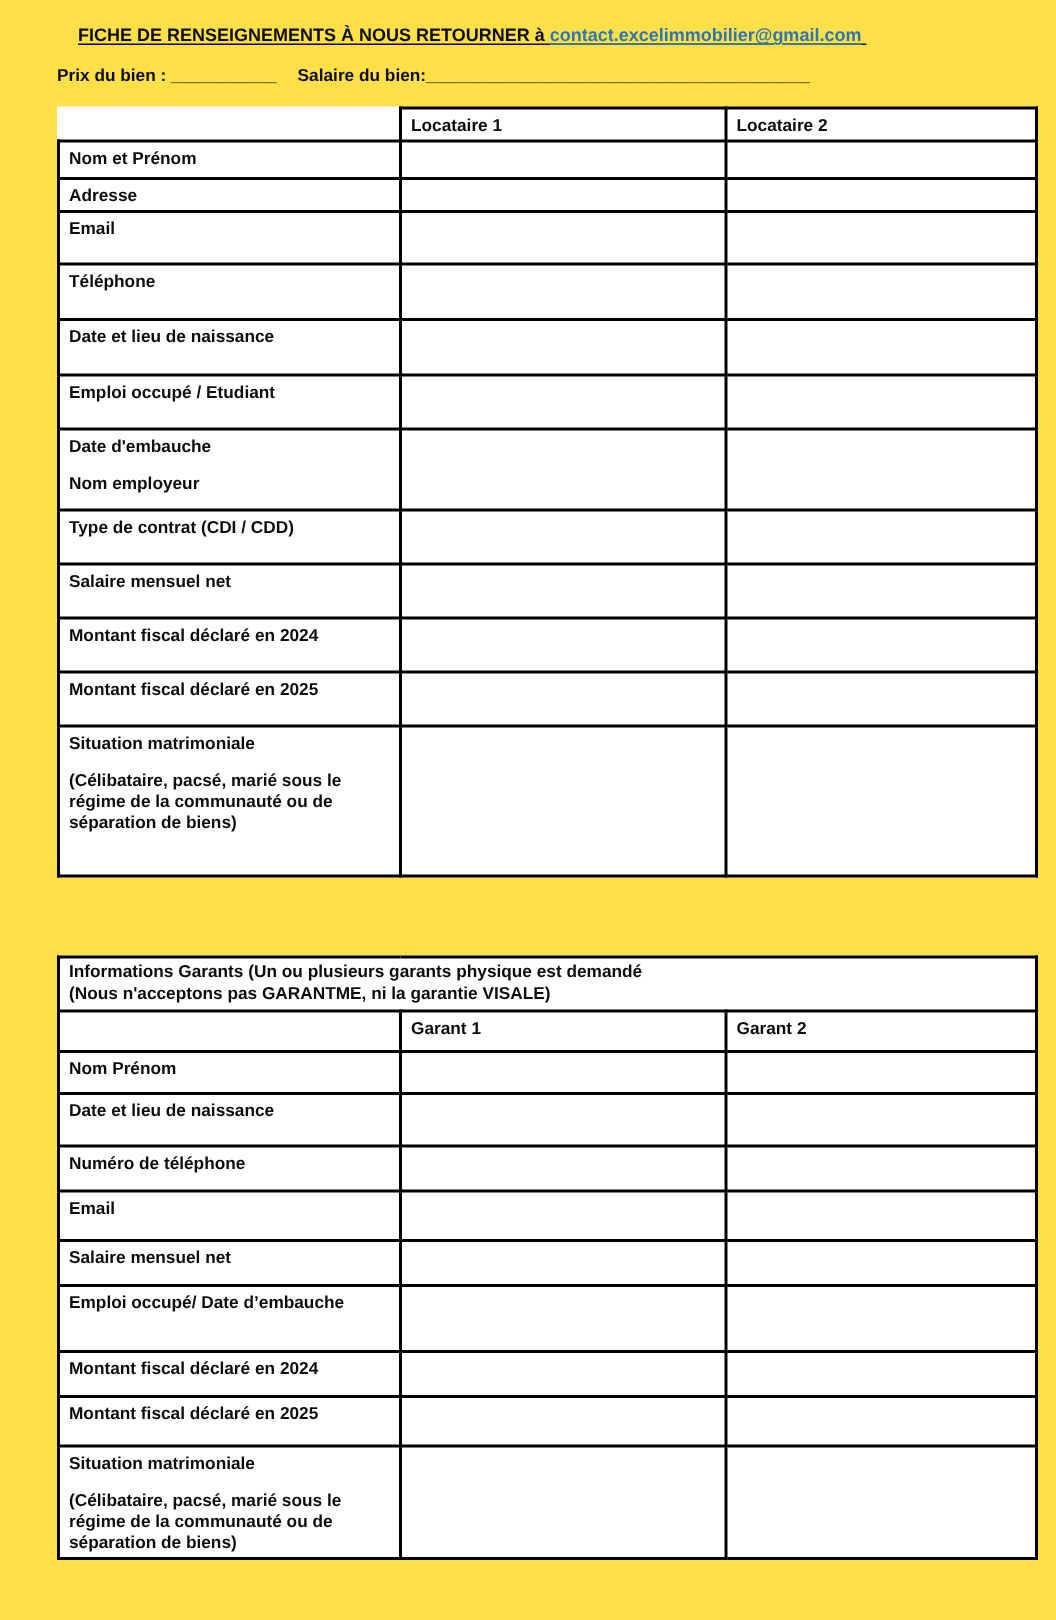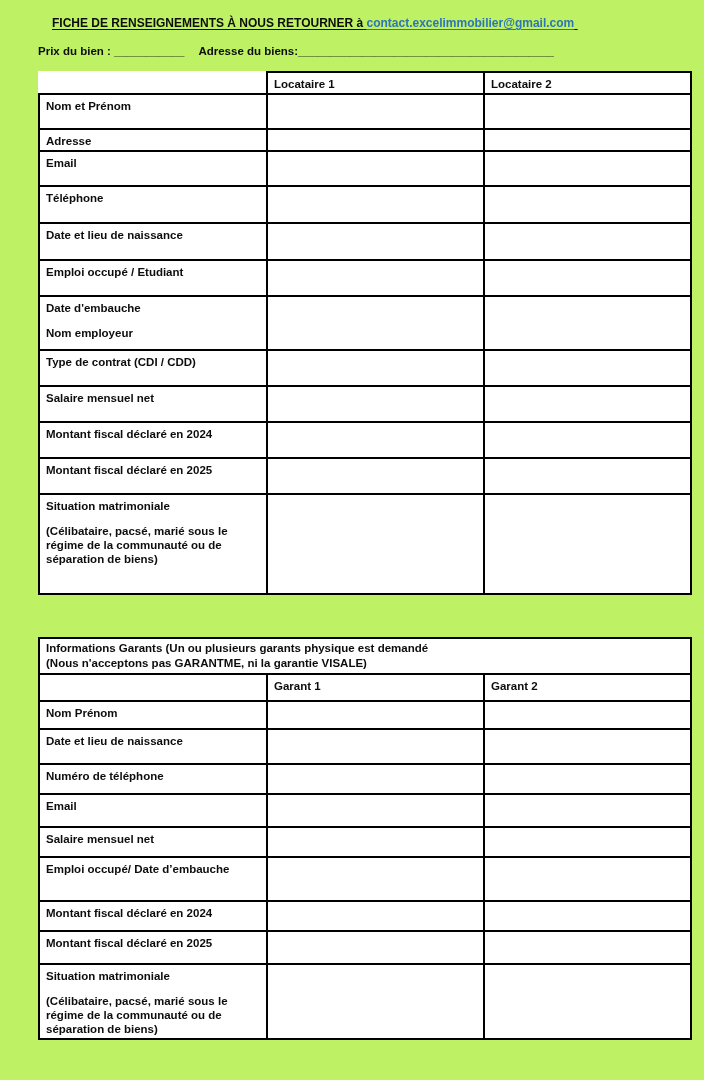--- a/index.html
+++ b/index.html
@@ -1,19 +1,19 @@
 <!DOCTYPE html>
 <html><head>
 <meta charset="utf-8">
 <style>
   html,body{margin:0;padding:0;background:#ffffff;}
   .page{
     position:relative;
     width:704px;height:1080px;
-    background:#bef264;
+    background:#fde047;
     font-family:"Liberation Sans","DejaVu Sans",sans-serif;
     font-weight:bold;
     color:#0d0d0d;
     overflow:hidden;
   }
   .title-line{
     position:absolute;left:52px;top:16px;
     font-size:12px;line-height:15px;
     text-decoration:underline;
     text-underline-offset:2px;
@@ -55,35 +55,35 @@
     line-height:15px;
   }
 </style>
 </head>
 <body>
 
 <div class="page">
 
   <div class="title-line"><span>FICHE DE RENSEIGNEMENTS À NOUS RETOURNER à</span>&nbsp;<span class="email">contact.excelimmobilier@gmail.com</span>&nbsp;</div>
 
-  <div class="meta-line"><span>Prix du bien :</span>&nbsp;<span>___________</span><span class="gap"></span><span>Adresse du biens:</span><span>________________________________________</span></div>
+  <div class="meta-line"><span>Prix du bien :</span>&nbsp;<span>___________</span><span class="gap"></span><span>Salaire du bien:</span><span>________________________________________</span></div>
 
   <table id="tenant-table">
     <colgroup>
         <col style="width:228px">
         <col style="width:217px">
         <col style="width:207px">
       </colgroup>
     <tbody>
         <tr style="height:16px">
       <td class="ghost"></td>
       <td>Locataire 1</td>
       <td>Locataire 2</td>
     </tr>
-    <tr style="height:35px">
+    <tr style="height:25px">
       <td>
             <div>Nom et Prénom</div>
           </td>
       <td></td>
       <td></td>
     </tr>
     <tr style="height:19px">
       <td>
             <div>Adresse</div>
           </td>

